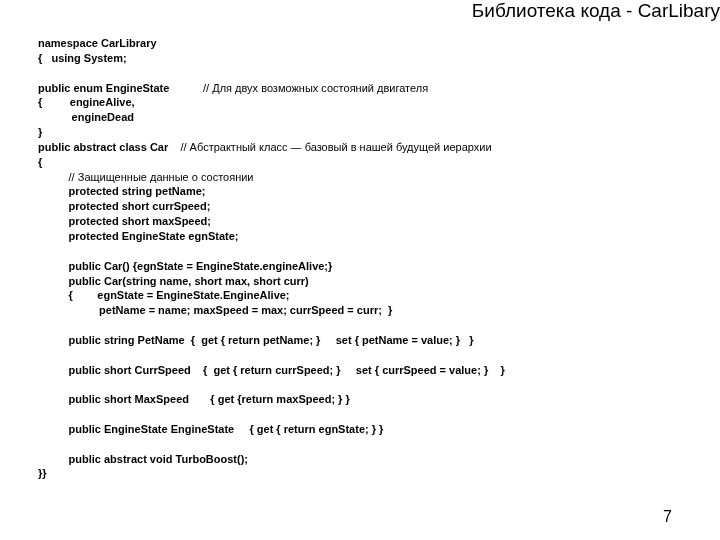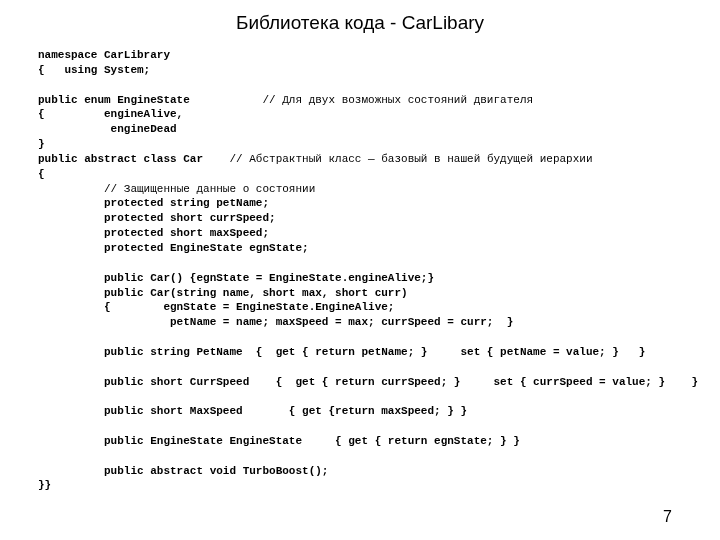--- a/index.html
+++ b/index.html
@@ -6,28 +6,27 @@
       margin: 0;
       padding: 0;
       width: 720px;
       height: 540px;
       background: #ffffff;
       font-family: Arial, sans-serif;
       position: relative;
       box-sizing: border-box;
     }
     .title {
-      text-align: center;
+      text-align: right;
       font-size: 19px;
-      padding-top: 12px;
       padding-bottom: 8px;
       color: #000;
     }
     .code-block {
-      font-family: Liberation Mono, monospace;
+      font-family: Liberation Sans, sans-serif;
       font-size: 11px;
       line-height: 1.35;
       white-space: pre;
       padding: 6px 0 0 38px;
       color: #000;
       font-weight: bold;
     }
     .code-block .comment {
       font-weight: normal;
     }

